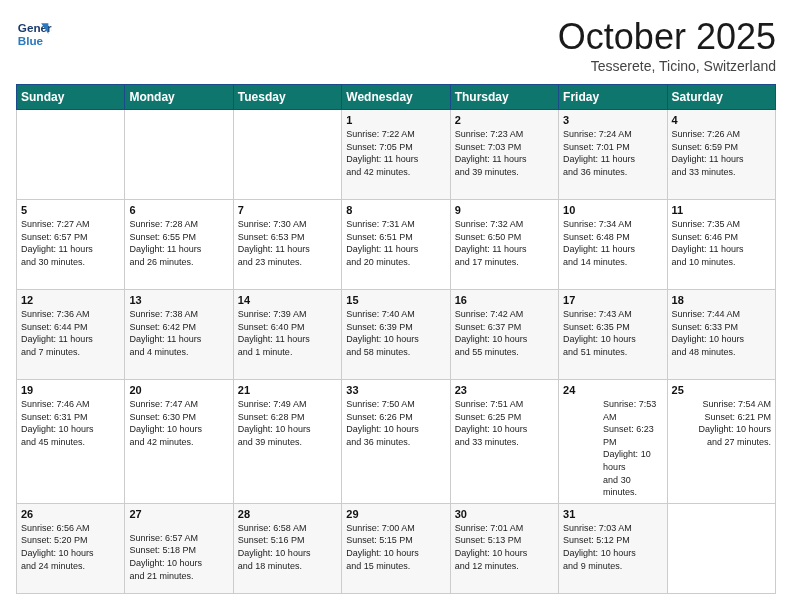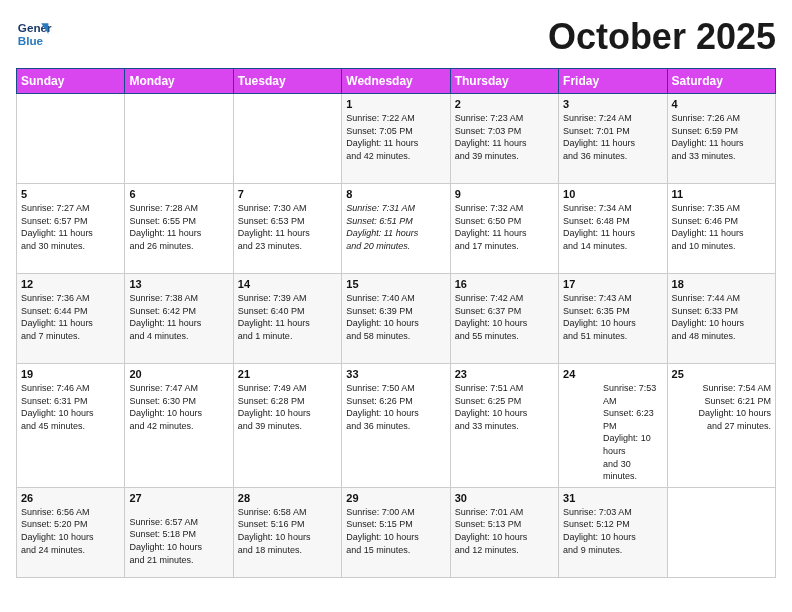--- a/index.html
+++ b/index.html
@@ -21,35 +21,35 @@
       align-items: center;
       gap: 4px;
     }
     .logo-icon {
       width: 36px;
       height: 36px;
     }
     .title-block { text-align: right; }
     .month-title {
       font-size: 36px;
-      font-weight: bold;
+      font-weight: normal;
       color: #1a1a1a;
       margin-left: 33px;
     }
     .subtitle {
       font-size: 14px;
       color: #444;
     }
     table {
       width: 100%;
       border-collapse: collapse;
       table-layout: fixed;
     }
     thead th {
-      background: #d946ef;
+      background: #0f766e;
       color: #fff;
       font-size: 12px;
       font-weight: bold;
       padding: 5px 4px;
       text-align: left;
       border: 1px solid #1a4a8a;
     }
     tbody td {
       vertical-align: top;
       border: 1px solid #ccc;
@@ -81,20 +81,21 @@
 <div class="header">
   <div class="logo">
     <svg class="logo-icon" viewBox="0 0 40 40">
       <text x="2" y="18" font-size="13" font-weight="bold" fill="#1a3a6b" font-family="Arial">General</text>
       <text x="2" y="32" font-size="13" font-weight="bold" fill="#2a7abf" font-family="Arial">Blue</text>
       <polygon points="28,8 36,8 36,20" fill="#2a7abf"></polygon>
     </svg>
   </div>
   <div class="title-block">
     <div class="month-title">October 2025</div>
+    <div class="subtitle">Tesserete, Ticino, Switzerland</div>
   </div>
 </div>
 
 <table>
   <thead>
     <tr id="weekday-header">
         <th>Sunday</th>
         <th>Monday</th>
         <th>Tuesday</th>
         <th>Wednesday</th>
@@ -154,21 +155,21 @@
         </td>
         <td>
           <div class="day-num">7</div>
           <div class="day-info" style="white-space: pre-line;">Sunrise: 7:30 AM
 Sunset: 6:53 PM
 Daylight: 11 hours
 and 23 minutes.</div>
         </td>
         <td>
           <div class="day-num">8</div>
-          <div class="day-info" style="white-space: pre-line; font-style: italic;">Sunrise: 7:31 AM
+          <div class="day-info" style="white-space: pre-line;">Sunrise: 7:31 AM
 Sunset: 6:51 PM
 Daylight: 11 hours
 and 20 minutes.</div>
         </td>
         <td>
           <div class="day-num">9</div>
           <div class="day-info" style="white-space: pre-line;">Sunrise: 7:32 AM
 Sunset: 6:50 PM
 Daylight: 11 hours
 and 17 minutes.</div>

